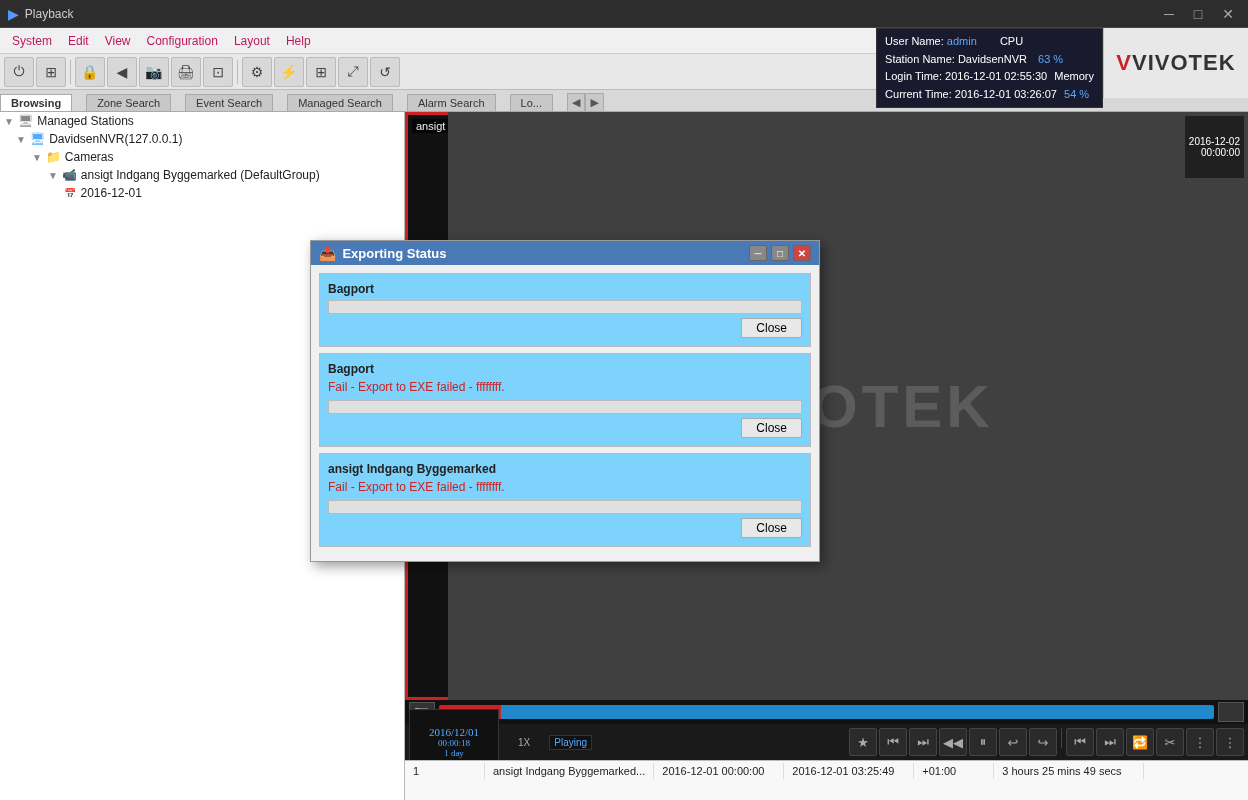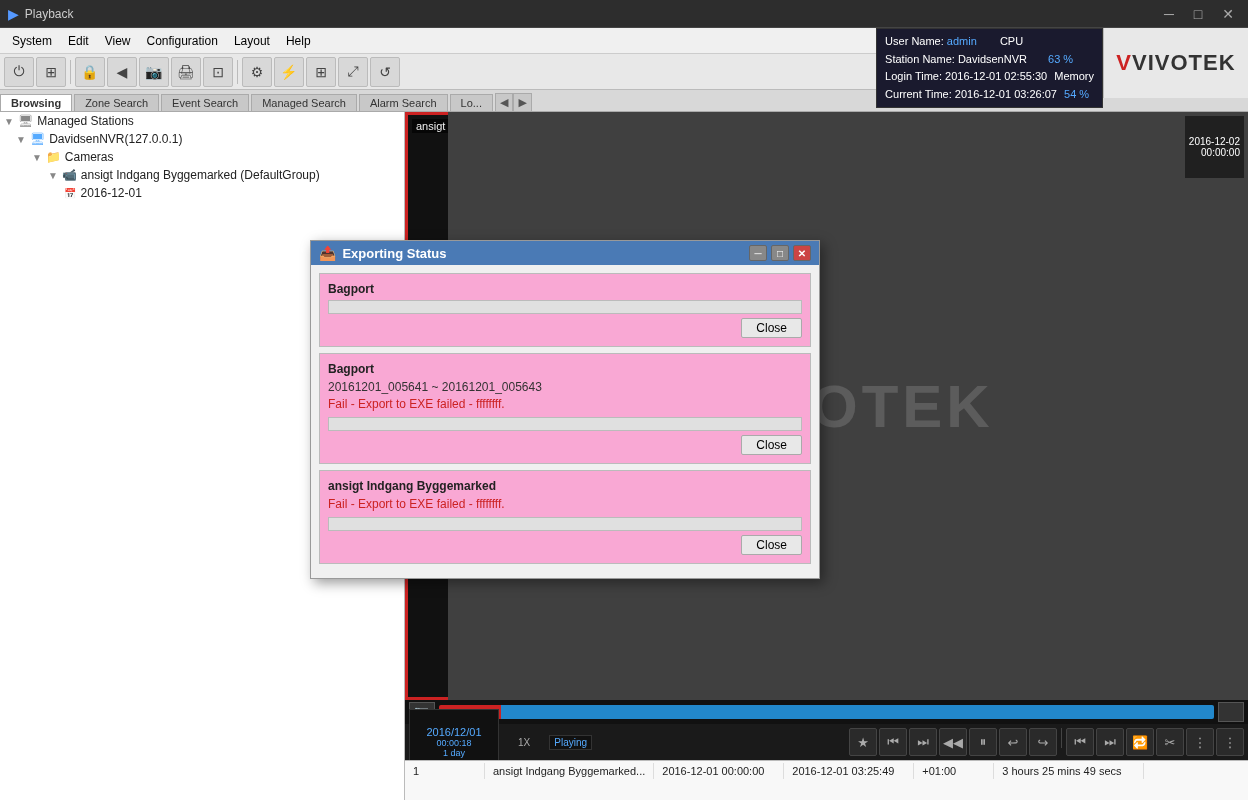--- a/index.html
+++ b/index.html
@@ -6,39 +6,39 @@
     body { width: 1248px; height: 800px; overflow: hidden; font-family: 'Segoe UI', Tahoma, Arial, sans-serif; font-size: 12px; background: #2a2a2a; }
 
     
     #titlebar { background: #2d2d2d; height: 28px; display: flex; align-items: center; padding: 0 8px; color: #ccc; font-size: 12px; border-bottom: 1px solid #444; }
     #titlebar .title-icon { margin-right: 6px; color: #5599ff; font-size: 14px; }
     #titlebar .win-controls { margin-left: auto; display: flex; gap: 8px; }
     #titlebar .win-controls span { cursor: pointer; color: #aaa; font-size: 14px; padding: 0 6px; }
 
     
     #menubar { background: #f0f0f0; height: 26px; display: flex; align-items: center; padding: 0 4px; border-bottom: 1px solid #ccc; }
-    #menubar .menu-item { padding: 4px 8px; cursor: pointer; color: #000000; font-size: 12px; }
+    #menubar .menu-item { padding: 4px 8px; cursor: pointer; color: #be185d; font-size: 12px; }
 
     
     #status-panel { position: absolute; top: 28px; right: 145px; background: #1a1a2e; color: #fff; font-size: 11px; padding: 4px 8px; line-height: 1.6; z-index: 10; border: 1px solid #333; }
     #status-panel .cpu-val { color: #5af; }
     #status-panel .mem-val { color: #5af; }
 
     
     #logo { position: absolute; top: 28px; right: 0; width: 145px; height: 70px; background: #e8e8e8; display: flex; align-items: center; justify-content: center; border-left: 1px solid #bbb; }
     #logo .logo-text { font-size: 22px; font-weight: bold; color: #333; letter-spacing: 1px; }
 
     
     #toolbar { background: #e8e8e8; height: 36px; display: flex; align-items: center; padding: 0 4px; gap: 2px; border-bottom: 1px solid #bbb; }
     .toolbar-btn { width: 30px; height: 30px; background: #d8d8d8; border: 1px solid #bbb; border-radius: 2px; cursor: pointer; display: flex; align-items: center; justify-content: center; font-size: 14px; color: #444; }
     .toolbar-sep { width: 1px; height: 24px; background: #bbb; margin: 0 2px; }
 
     
     #tabs { background: #d8d8d8; height: 22px; display: flex; align-items: flex-end; border-bottom: 1px solid #aaa; }
-    .tab { padding: 2px 10px; font-size: 11px; cursor: pointer; border: 1px solid #aaa; border-bottom: none; background: #c8c8c8; color: #333; margin-right: 2px; }
+    .tab { padding: 2px 10px; font-size: 11px; cursor: pointer; border: 1px solid #aaa; border-bottom: none; background: #c8c8c8; color: #333; margin-right: 14px; }
     .tab.active { background: #fff; font-weight: bold; }
     .tab-nav { padding: 2px 4px; cursor: pointer; color: #555; font-size: 11px; border: 1px solid #aaa; border-bottom: none; background: #c8c8c8; }
 
     
     #main { display: flex; height: calc(800px - 28px - 26px - 36px - 22px); }
 
     
     #sidebar { width: 405px; background: #fff; border-right: 1px solid #bbb; overflow-y: auto; flex-shrink: 0; }
     .tree-item { padding: 2px 4px; cursor: pointer; font-size: 12px; color: #222; display: flex; align-items: center; gap: 4px; white-space: nowrap; }
     .tree-icon { font-size: 10px; color: #888; }
@@ -60,33 +60,33 @@
     .vivotek-watermark { font-size: 60px; font-weight: bold; color: rgba(255,255,255,0.15); letter-spacing: 4px; }
 
     
     #bottom { background: #111; color: #fff; }
     #timeline-bar { height: 24px; display: flex; align-items: center; padding: 2px 4px; gap: 4px; }
     .timeline-icon { width: 26px; height: 20px; background: #333; border: 1px solid #555; display: flex; align-items: center; justify-content: center; cursor: pointer; color: #aaf; font-size: 12px; }
     .timeline-track { flex: 1; height: 14px; background: linear-gradient(to right, #cc2222 0%, #cc2222 8%, #2288cc 8%, #2288cc 100%); border-radius: 2px; }
     .timeline-right-icon { width: 26px; height: 20px; background: #333; border: 1px solid #555; }
 
     #playback-controls { height: 36px; display: flex; align-items: center; padding: 0 4px; gap: 2px; background: #1a1a1a; }
-    .date-display { background: #111; color: #5af; border: 1px solid #333; padding: 16px 6px; font-size: 11px; min-width: 90px; text-align: center; }
+    .date-display { background: #111; color: #5af; border: 1px solid #333; padding: 16px 6px; font-size: 11px; min-width: 90px; text-align: center; font-family: Liberation Serif, serif; }
     .playback-btn { width: 28px; height: 28px; background: #2a2a2a; border: 1px solid #444; border-radius: 2px; cursor: pointer; display: flex; align-items: center; justify-content: center; color: #aaa; font-size: 13px; }
     .playback-sep { width: 1px; height: 20px; background: #444; margin: 0 2px; }
 
     
     #dialog-overlay { position: absolute; inset: 0; z-index: 100; }
     #export-dialog { position: absolute; top: 240px; left: 310px; width: 510px; background: #f0f0f0; border: 1px solid #999; box-shadow: 4px 4px 12px rgba(0,0,0,0.4); z-index: 101; }
     .dialog-titlebar { background: #4a7ab5; color: #fff; padding: 4px 8px; display: flex; align-items: center; font-size: 13px; font-weight: bold; }
     .dialog-titlebar-icon { margin-right: 6px; font-size: 14px; }
     .dialog-win-controls { margin-left: auto; display: flex; gap: 4px; }
     .dialog-win-btn { width: 18px; height: 16px; background: #888; border: 1px solid #666; cursor: pointer; display: flex; align-items: center; justify-content: center; font-size: 10px; color: #fff; border-radius: 2px; }
     .dialog-content { padding: 8px; max-height: 380px; overflow-y: auto; }
-    .export-section { border: 1px solid #bbb; background: #f9a8d4; margin-bottom: 6px; padding: 8px; }
+    .export-section { border: 1px solid #bbb; background: #7dd3fc; margin-bottom: 6px; padding: 8px; }
     .export-section-title { font-weight: bold; color: #222; margin-bottom: 4px; font-size: 12px; }
     .export-range { color: #333; font-size: 12px; margin-bottom: 3px; }
     .export-fail { color: #cc2222; font-size: 12px; margin-bottom: 6px; }
     .export-progress { height: 14px; background: #e0e0e0; border: 1px solid #bbb; margin-bottom: 4px; }
     .export-close-btn { float: right; padding: 2px 14px; background: #e8e8e8; border: 1px solid #aaa; cursor: pointer; font-size: 12px; border-radius: 2px; }
 
     
     #table-area { background: #f8f8f8; border-top: 1px solid #bbb; height: 40px; overflow: hidden; }
     #table-header { display: flex; background: #e0e0e0; border-bottom: 1px solid #bbb; padding: 2px 0; }
     .th { padding: 2px 8px; font-size: 11px; font-weight: bold; color: #333; border-right: 1px solid #bbb; min-width: 80px; }
@@ -113,21 +113,21 @@
   <span class="menu-item">System</span>
   <span class="menu-item">Edit</span>
   <span class="menu-item">View</span>
   <span class="menu-item">Configuration</span>
   <span class="menu-item">Layout</span>
   <span class="menu-item">Help</span>
 </div>
 
 <div id="status-panel">
   <div><span>User Name:</span> <span class="cpu-val">admin</span> <span style="margin-left:20px;">CPU</span></div>
-  <div><span>Station Name:</span> <span>DavidsenNVR</span> <span class="cpu-val" style="margin-left:18px;">63 %</span></div>
+  <div><span>Station Name:</span> <span>DavidsenNVR</span> <span class="cpu-val" style="margin-left:8px;">63 %</span></div>
   <div><span>Login Time:</span> <span>2016-12-01 02:55:30</span> <span style="margin-left:4px;">Memory</span></div>
   <div><span>Current Time:</span> <span>2016-12-01 03:26:07</span> <span class="mem-val" style="margin-left:4px;">54 %</span></div>
 </div>
 
 <div id="logo">
   <div class="logo-text">
     <span style="color:#cc2222;">V</span><span style="color:#333;font-size:22px;font-weight:bold;letter-spacing:1px;">VIVOTEK</span>
   </div>
 </div>
 
@@ -277,21 +277,20 @@
       <div class="export-section">
         <div class="export-section-title">Bagport</div>
         <div style="overflow:hidden;">
           <div class="export-progress"></div>
           <button class="export-close-btn">Close</button>
         </div>
       </div>
 
       <div class="export-section">
         <div class="export-section-title">Bagport</div>
-        <div class="export-range">20161201_005641 ~ 20161201_005643</div>
         <div class="export-fail">Fail - Export to EXE failed - ffffffff.</div>
         <div style="overflow:hidden;">
           <div class="export-progress"></div>
           <button class="export-close-btn">Close</button>
         </div>
       </div>
 
       <div class="export-section">
         <div class="export-section-title">ansigt Indgang Byggemarked</div>
         <div class="export-fail">Fail - Export to EXE failed - ffffffff.</div>

